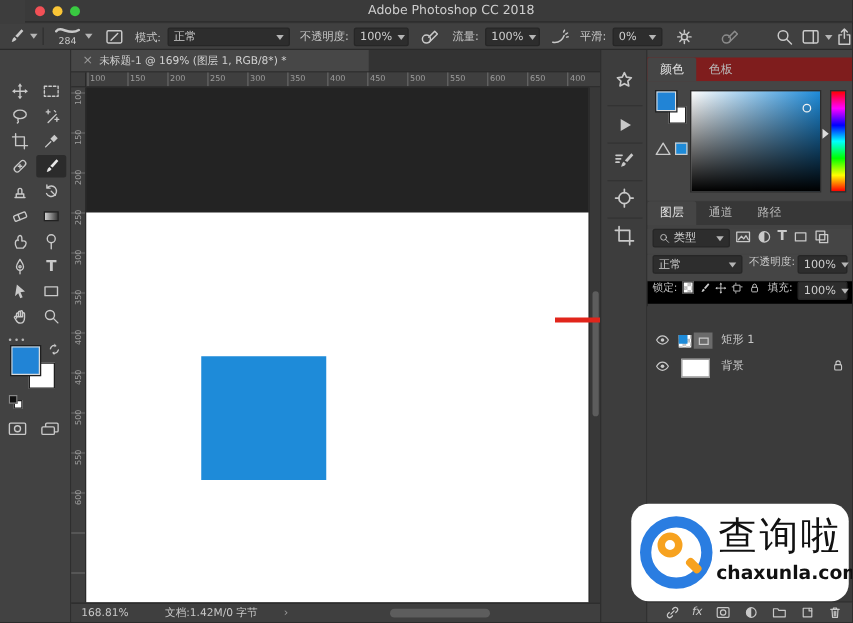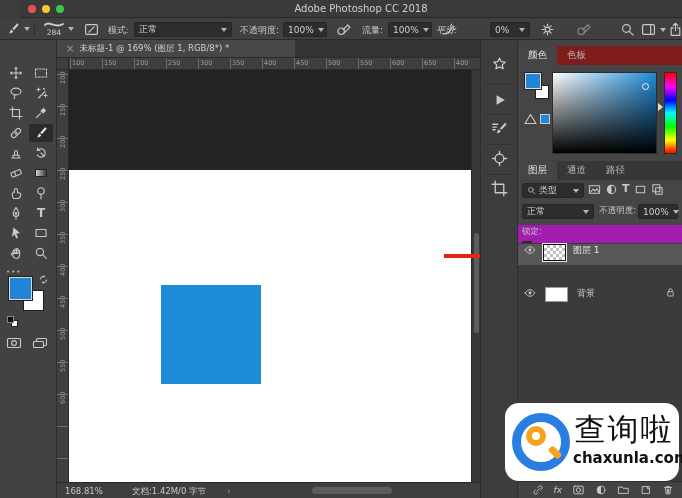--- a/index.html
+++ b/index.html
@@ -84,21 +84,21 @@
       <span>100%</span>
       <span class="tri"></span>
     </div>
     <div class="abs" style="left:440px;top:3px;">
       <svg class="ic" width="15" height="15" viewBox="0 0 14 14">
           <path d="M2 11c4 .6 7.2-1.4 8.6-5"></path>
           <path d="M10.2 3.4l.6-1.4M11.8 5l1.3-.9M12.4 7.2l1.4-.3"></path>
         </svg>
     </div>
 
-    <span class="abs txt" style="left:436px;top:5px;font-style:italic;">平滑:</span>
+    <span class="abs txt" style="left:464px;top:5px;">平滑:</span>
     <div class="abs fld" style="left:490px;top:3px;width:40px;">
       <span>0%</span>
       <span class="tri"></span>
     </div>
     <div class="abs" style="left:540px;top:3px;">
       <svg class="ic" width="15" height="15" viewBox="0 0 14 14">
           <circle cx="7" cy="7" r="2.2"></circle>
           <path d="M7 2v1.7M7 10.3V12M2 7h1.7M10.3 7H12M3.6 3.6l1.2 1.2M9.2 9.2l1.2 1.2M10.4 3.6 9.2 4.8M4.8 9.2 3.6 10.4"></path>
         </svg>
     </div>
@@ -451,21 +451,21 @@
       <span>正常</span>
       <span class="tri"></span>
     </div>
     <span class="txt" style="margin-left:5px;font-size:8.5px;">不透明度:</span>
     <div class="fld" style="width:40px;margin-left:2px;">
       <span>100%</span>
       <span class="tri"></span>
     </div>
   </div>
 
-  <div class="lrow" style="top:225px;background:#a21caf;padding:0 4px;gap:4px;flex-direction:column;">
+  <div class="lrow" style="top:225px;background:#000000;padding:0 4px;gap:4px;">
     <span class="txt" style="font-size:8.5px;">锁定:</span>
     <div class="checker" style="width:10px;height:10px;border:1px solid #2a2a2a;"></div>
     <svg class="ic" width="11" height="11" viewBox="0 0 14 14">
         <path fill="#c9c9c9" stroke="none" d="M11.2 1.3l1.5 1.5-4.6 5.1-1.9-1.1 5-5.5zM5.6 7.6l1.6 1.6c-.4 1.2-1.7 2-3.8 2.3.6-1.4.7-3.2 2.2-3.9z"></path>
       </svg>
     <svg class="ic" width="11" height="11" viewBox="0 0 14 14">
         <path d="M7 2v10M2 7h10"></path>
         <path fill="#c9c9c9" stroke="none" d="M7 .4l1.6 2.3H5.4zM7 13.6 8.6 11.3H5.4zM.4 7 2.7 5.4v3.2zM13.6 7 11.3 8.6V5.4z"></path>
       </svg>
     <svg class="ic" width="11" height="11" viewBox="0 0 14 14">
@@ -478,29 +478,36 @@
       </svg>
     <span class="txt" style="font-size:8.5px;margin-left:2px;">填充:</span>
     <div class="fld" style="width:40px;">
       <span>100%</span>
       <span class="tri"></span>
     </div>
   </div>
 
   <div class="abs" style="left:518px;top:243px;width:164px;height:238px;background:#3b3b3b;"></div>
 
-  <div class="lrow" style="top:244px;height:21px;background:#585858;padding:0 6px;gap:7px;">
+
+  <div class="lrow" style="top:266px;height:20px;padding:0 6px;gap:7px;">
     <svg class="ic" width="12" height="12" viewBox="0 0 14 14">
         <path d="M1.5 7C3 4.5 5 3.2 7 3.2S11 4.5 12.5 7C11 9.5 9 10.8 7 10.8 5 10.8 3 9.5 1.5 7z"></path>
         <circle cx="7" cy="7" r="1.7" fill="#c9c9c9" stroke="none"></circle>
       </svg>
-    <div class="checker" style="width:23px;height:17px;border:1px solid #111;outline:1px solid #e8e8e8;"></div>
-    <span class="txt" style="color:#e2e2e2;">图层 1</span>
-  </div>
-
+    <div style="display:flex;align-items:center;gap:2px;">
+      <div class="checker" style="width:10px;height:10px;position:relative;">
+        <div style="position:absolute;left:0;top:0;width:7px;height:7px;background:#1e8bd9;"></div>
+      </div>
+      <div style="width:15px;height:13px;background:#6b6b6b;display:flex;align-items:center;justify-content:center;">
+        <div style="width:8px;height:6px;border:1px solid #c9c9c9;"></div>
+      </div>
+    </div>
+    <span class="txt">矩形 1</span>
+  </div>
 
   <div class="lrow" style="top:287px;height:20px;padding:0 6px;gap:9px;">
     <svg class="ic" width="12" height="12" viewBox="0 0 14 14">
         <path d="M1.5 7C3 4.5 5 3.2 7 3.2S11 4.5 12.5 7C11 9.5 9 10.8 7 10.8 5 10.8 3 9.5 1.5 7z"></path>
         <circle cx="7" cy="7" r="1.7" fill="#c9c9c9" stroke="none"></circle>
       </svg>
     <div style="width:23px;height:15px;background:#ffffff;border:1px solid #999;"></div>
     <span class="txt" style="flex:1;">背景</span>
     <svg class="ic" width="11" height="11" viewBox="0 0 14 14">
         <rect x="3.5" y="6" width="7" height="5.5" rx="1"></rect>

